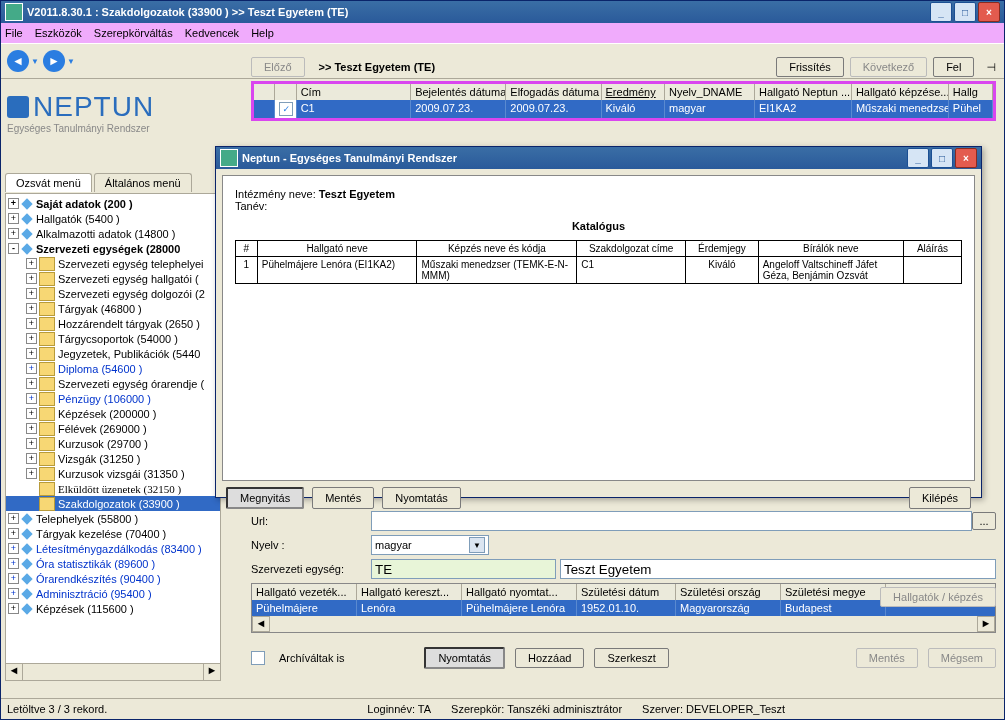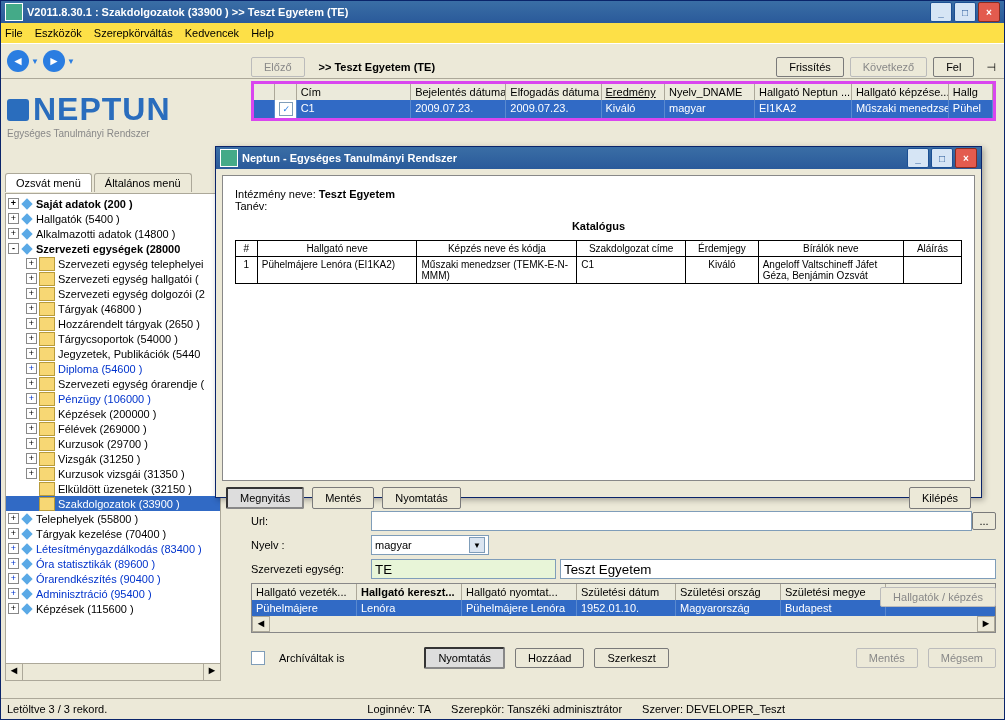--- a/index.html
+++ b/index.html
@@ -3,28 +3,28 @@
 <meta charset="utf-8">
 <style>
 html,body{margin:0;padding:0;font-family:Tahoma,Arial,sans-serif;font-size:11px;color:#000;background:#ece9d8;width:1005px;height:720px;overflow:hidden}
 .window{position:absolute;background:#ece9d8;border:1px solid #0a246a}
 .titlebar{height:22px;background:linear-gradient(#3a6ea5,#2a5a9a);color:#fff;display:flex;align-items:center;padding:0 4px;font-weight:bold}
 .titlebar .ticon{width:16px;height:16px;background:#4a8;border:1px solid #fff;margin-right:4px}
 .titlebar .spacer{flex:1}
 .winbtns{display:flex;gap:2px}
 .winbtn{width:20px;height:18px;background:#d6e5f5;border:1px solid #1b4f93;border-radius:2px;display:flex;align-items:center;justify-content:center;font-family:Arial;font-size:10px;font-weight:bold;color:#1b4f93}
 .winbtn.close{background:#e35b4e;color:#fff;border-color:#8a2a20}
-.menubar{height:20px;background:#fde047;display:flex;align-items:center;padding:0 4px;gap:12px}
+.menubar{height:20px;background:#f0abfc;display:flex;align-items:center;padding:0 4px;gap:12px}
 .toolbar{height:34px;background:#ece9d8;display:flex;align-items:center;padding:0 6px;gap:4px;border-top:1px solid #fff;border-bottom:1px solid #aca899}
 .navbtn{width:22px;height:22px;border-radius:11px;display:flex;align-items:center;justify-content:center;color:#fff;font-size:12px}
 .navback{background:#2a7de1}
 .navfwd{background:#2a7de1}
 .drop{font-size:8px;margin-left:-2px;color:#2a7de1}
 .logo-area{position:absolute;left:6px;top:90px;width:208px}
-.logo{display:flex;align-items:center;font-weight:bold;font-size:32px;color:#2a6dbd;letter-spacing:1px}
+.logo{display:flex;align-items:center;font-weight:normal;font-size:28px;color:#2a6dbd;letter-spacing:1px}
 .logo .sq{width:22px;height:22px;background:#2a6dbd;border-radius:3px;margin-right:4px}
 .logo-sub{font-size:10px;color:#888}
 .tabs{position:absolute;left:4px;top:172px;display:flex}
 .tab{padding:3px 10px;border:1px solid #aca899;border-bottom:none;background:#ece9d8;border-radius:3px 3px 0 0;margin-right:2px}
 .tab.active{background:#fff}
 .tree{position:absolute;left:4px;top:192px;width:214px;height:486px;background:#fff;border:1px solid #aca899;overflow:hidden;font-size:11px}
 .tree-inner{padding:2px 0}
 .node{white-space:nowrap;display:flex;align-items:center;height:15px;padding-left:2px}
 .node .tw{width:9px;height:9px;border:1px solid #888;display:inline-flex;align-items:center;justify-content:center;font-size:9px;line-height:1;margin-right:2px;background:#fff}
 .node .ic{width:14px;height:12px;background:#f7d774;border:1px solid #b89b3a;margin-right:3px}
@@ -196,21 +196,21 @@
         <div class="node" style="padding-left: 20px;">
           <span class="tw">+</span>
           <span class="ic "></span>
           <span>Vizsgák (31250  )</span>
         </div>
         <div class="node" style="padding-left: 20px;">
           <span class="tw">+</span>
           <span class="ic "></span>
           <span>Kurzusok vizsgái (31350  )</span>
         </div>
-        <div class="node" style="padding-left: 20px;">
+        <div class="node" style="padding-left: 20px; font-family: Liberation Serif, serif;">
           <span style="width:13px;display:inline-block"></span>
           <span class="ic "></span>
           <span>Elküldött üzenetek (32150  )</span>
         </div>
         <div class="node sel" style="padding-left: 20px;">
           <span style="width:13px;display:inline-block"></span>
           <span class="ic "></span>
           <span>Szakdolgozatok (33900  )</span>
         </div>
         <div class="node" style="padding-left: 2px;">
@@ -308,21 +308,21 @@
         </div>
     </div>
     <div class="form-row">
       <label>Szervezeti egység:</label>
       <input class="tinput ro" style="flex: 0 0 110px;" value="TE">
       <input class="tinput" style="margin-left: 4px;" value="Teszt Egyetem">
     </div>
     <div class="subgrid">
       <div class="grid-head" id="sghead">
           <div class="gh" style="width: 96px;">Hallgató vezeték...</div>
-          <div class="gh" style="width: 96px; font-weight: bold;">Hallgató kereszt...</div>
+          <div class="gh" style="width: 96px;">Hallgató kereszt...</div>
           <div class="gh" style="width: 106px;">Hallgató nyomtat...</div>
           <div class="gh" style="width: 90px;">Születési dátum</div>
           <div class="gh" style="width: 96px;">Születési ország</div>
           <div class="gh" style="width: 96px;">Születési megye</div>
         </div>
       <div class="grid-row" id="sgrow">
           <div class="gc" style="width: 96px;">Pühelmájere</div>
           <div class="gc" style="width: 96px;">Lenóra</div>
           <div class="gc" style="width: 106px;">Pühelmájere Lenóra</div>
           <div class="gc" style="width: 90px;">1952.01.10.</div>

